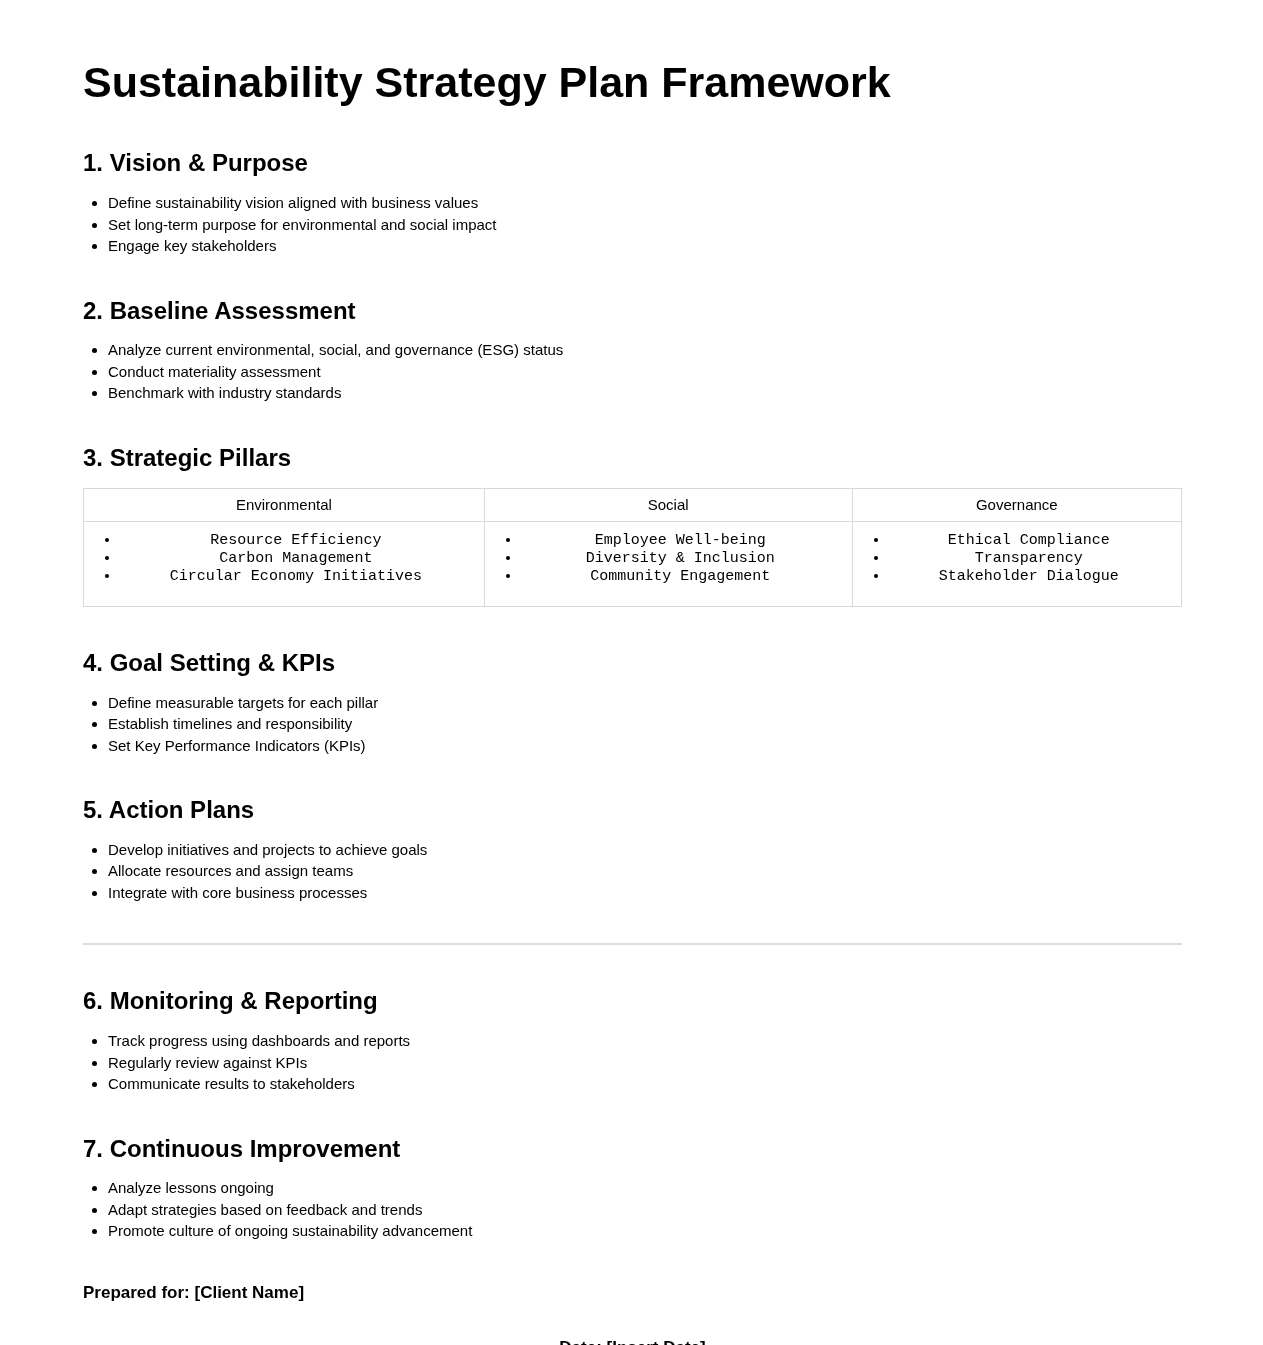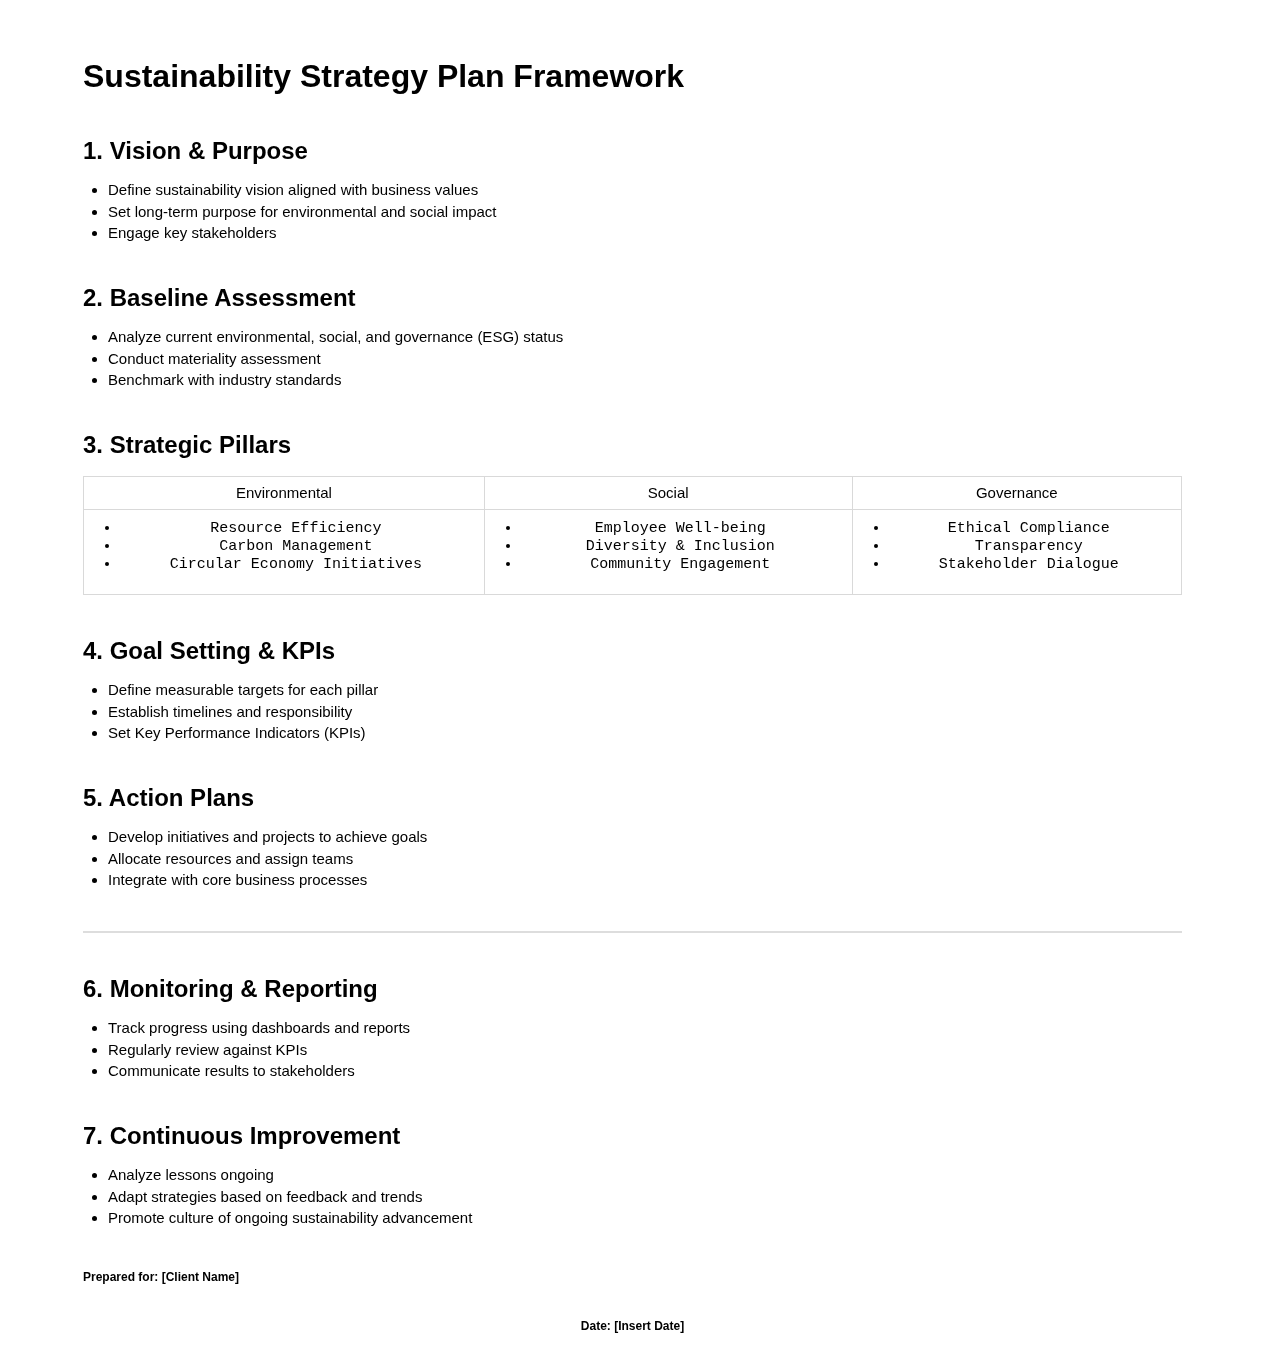--- a/index.html
+++ b/index.html
@@ -9,21 +9,21 @@
     background: #ffffff;
     color: #000000;
     font-family: "Liberation Sans", sans-serif;
   }
   .page {
     width: 1263px;
     min-height: 1345px;
     padding: 58px 81px 60px 83px;
   }
   h1 {
-    font-size: 32px;
+    font-size: 43px;
     line-height: 1.15;
     font-weight: bold;
     margin: 0 0 12px 0;
   }
   h2 {
     font-size: 24px;
     line-height: 1.15;
     font-weight: bold;
     margin: 42px 0 17px 0;
   }
@@ -62,21 +62,21 @@
   }
   .col-env { width: 36.5%; }
   .col-soc { width: 33.5%; margin-top: 20px; }
   .col-gov { width: 30%; }
   hr.divider {
     border: none;
     border-top: 2px solid #dddddd;
     margin: 42px 0 0 0;
   }
   .footer p {
-    font-size: 12px;
+    font-size: 17px;
     font-weight: bold;
     line-height: 1.2;
     margin: 0;
   }
   .footer .prepared { margin-top: 43px; }
   .footer .date { margin-top: 35px; text-align: center; }
 </style>
 </head>
 <body>
 

